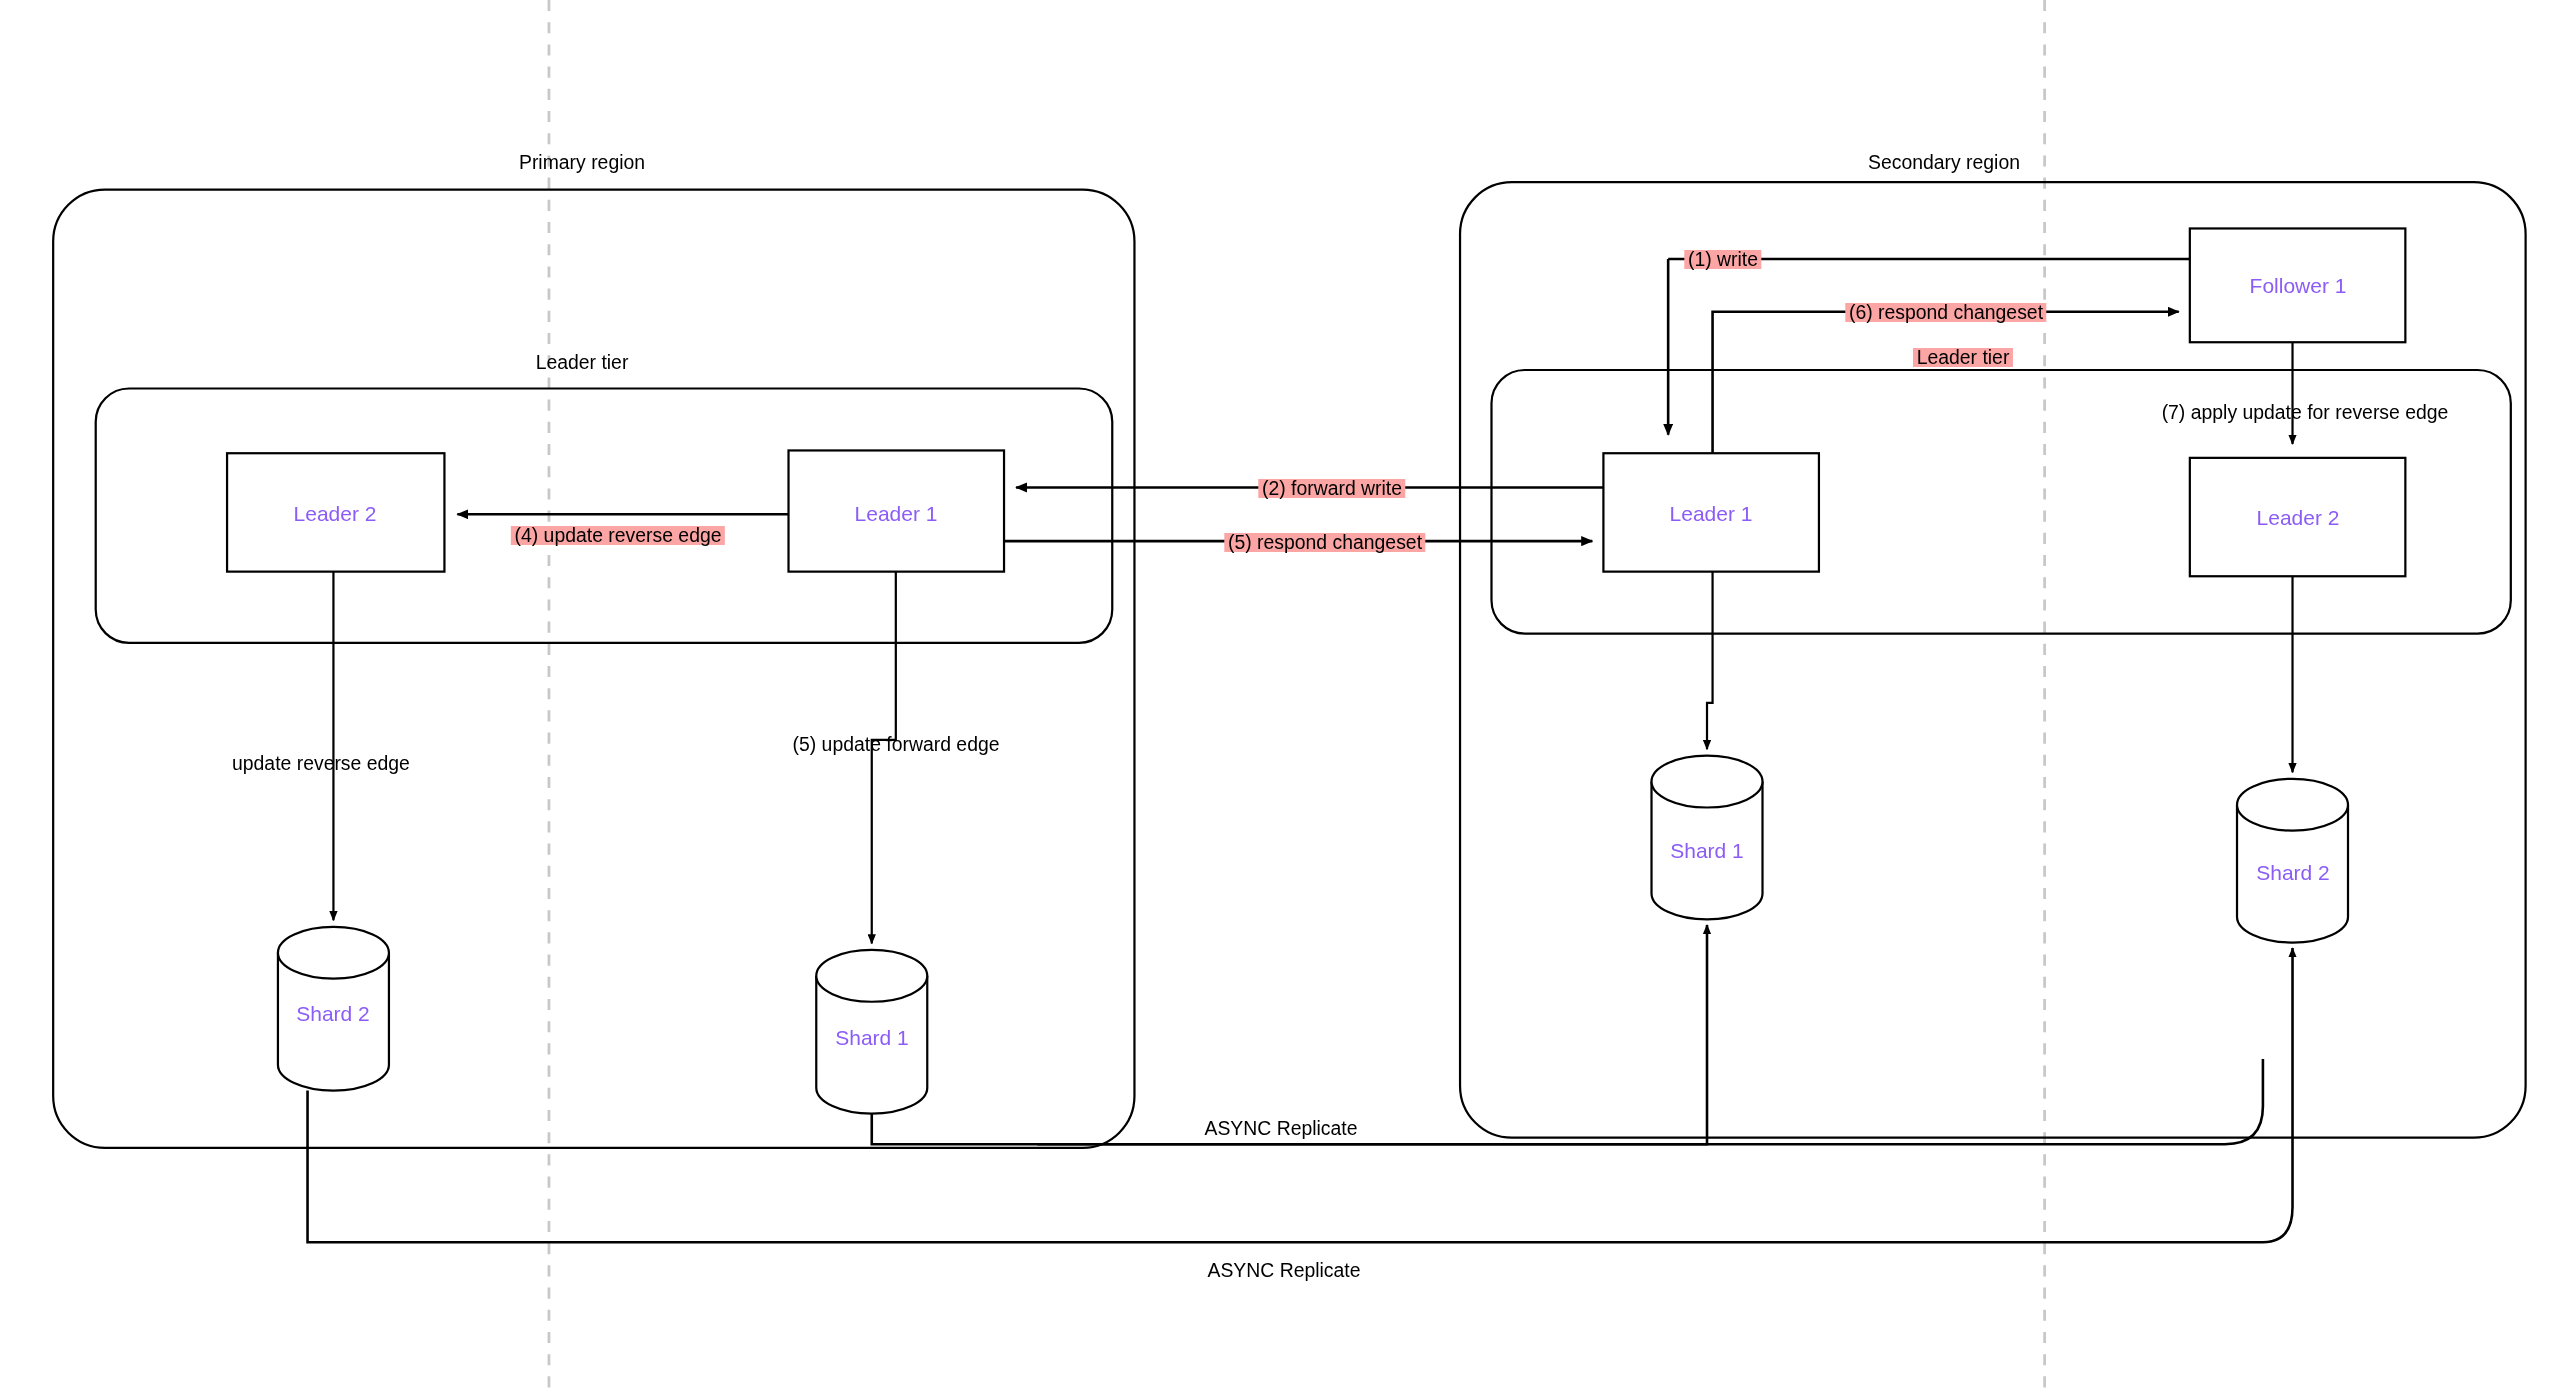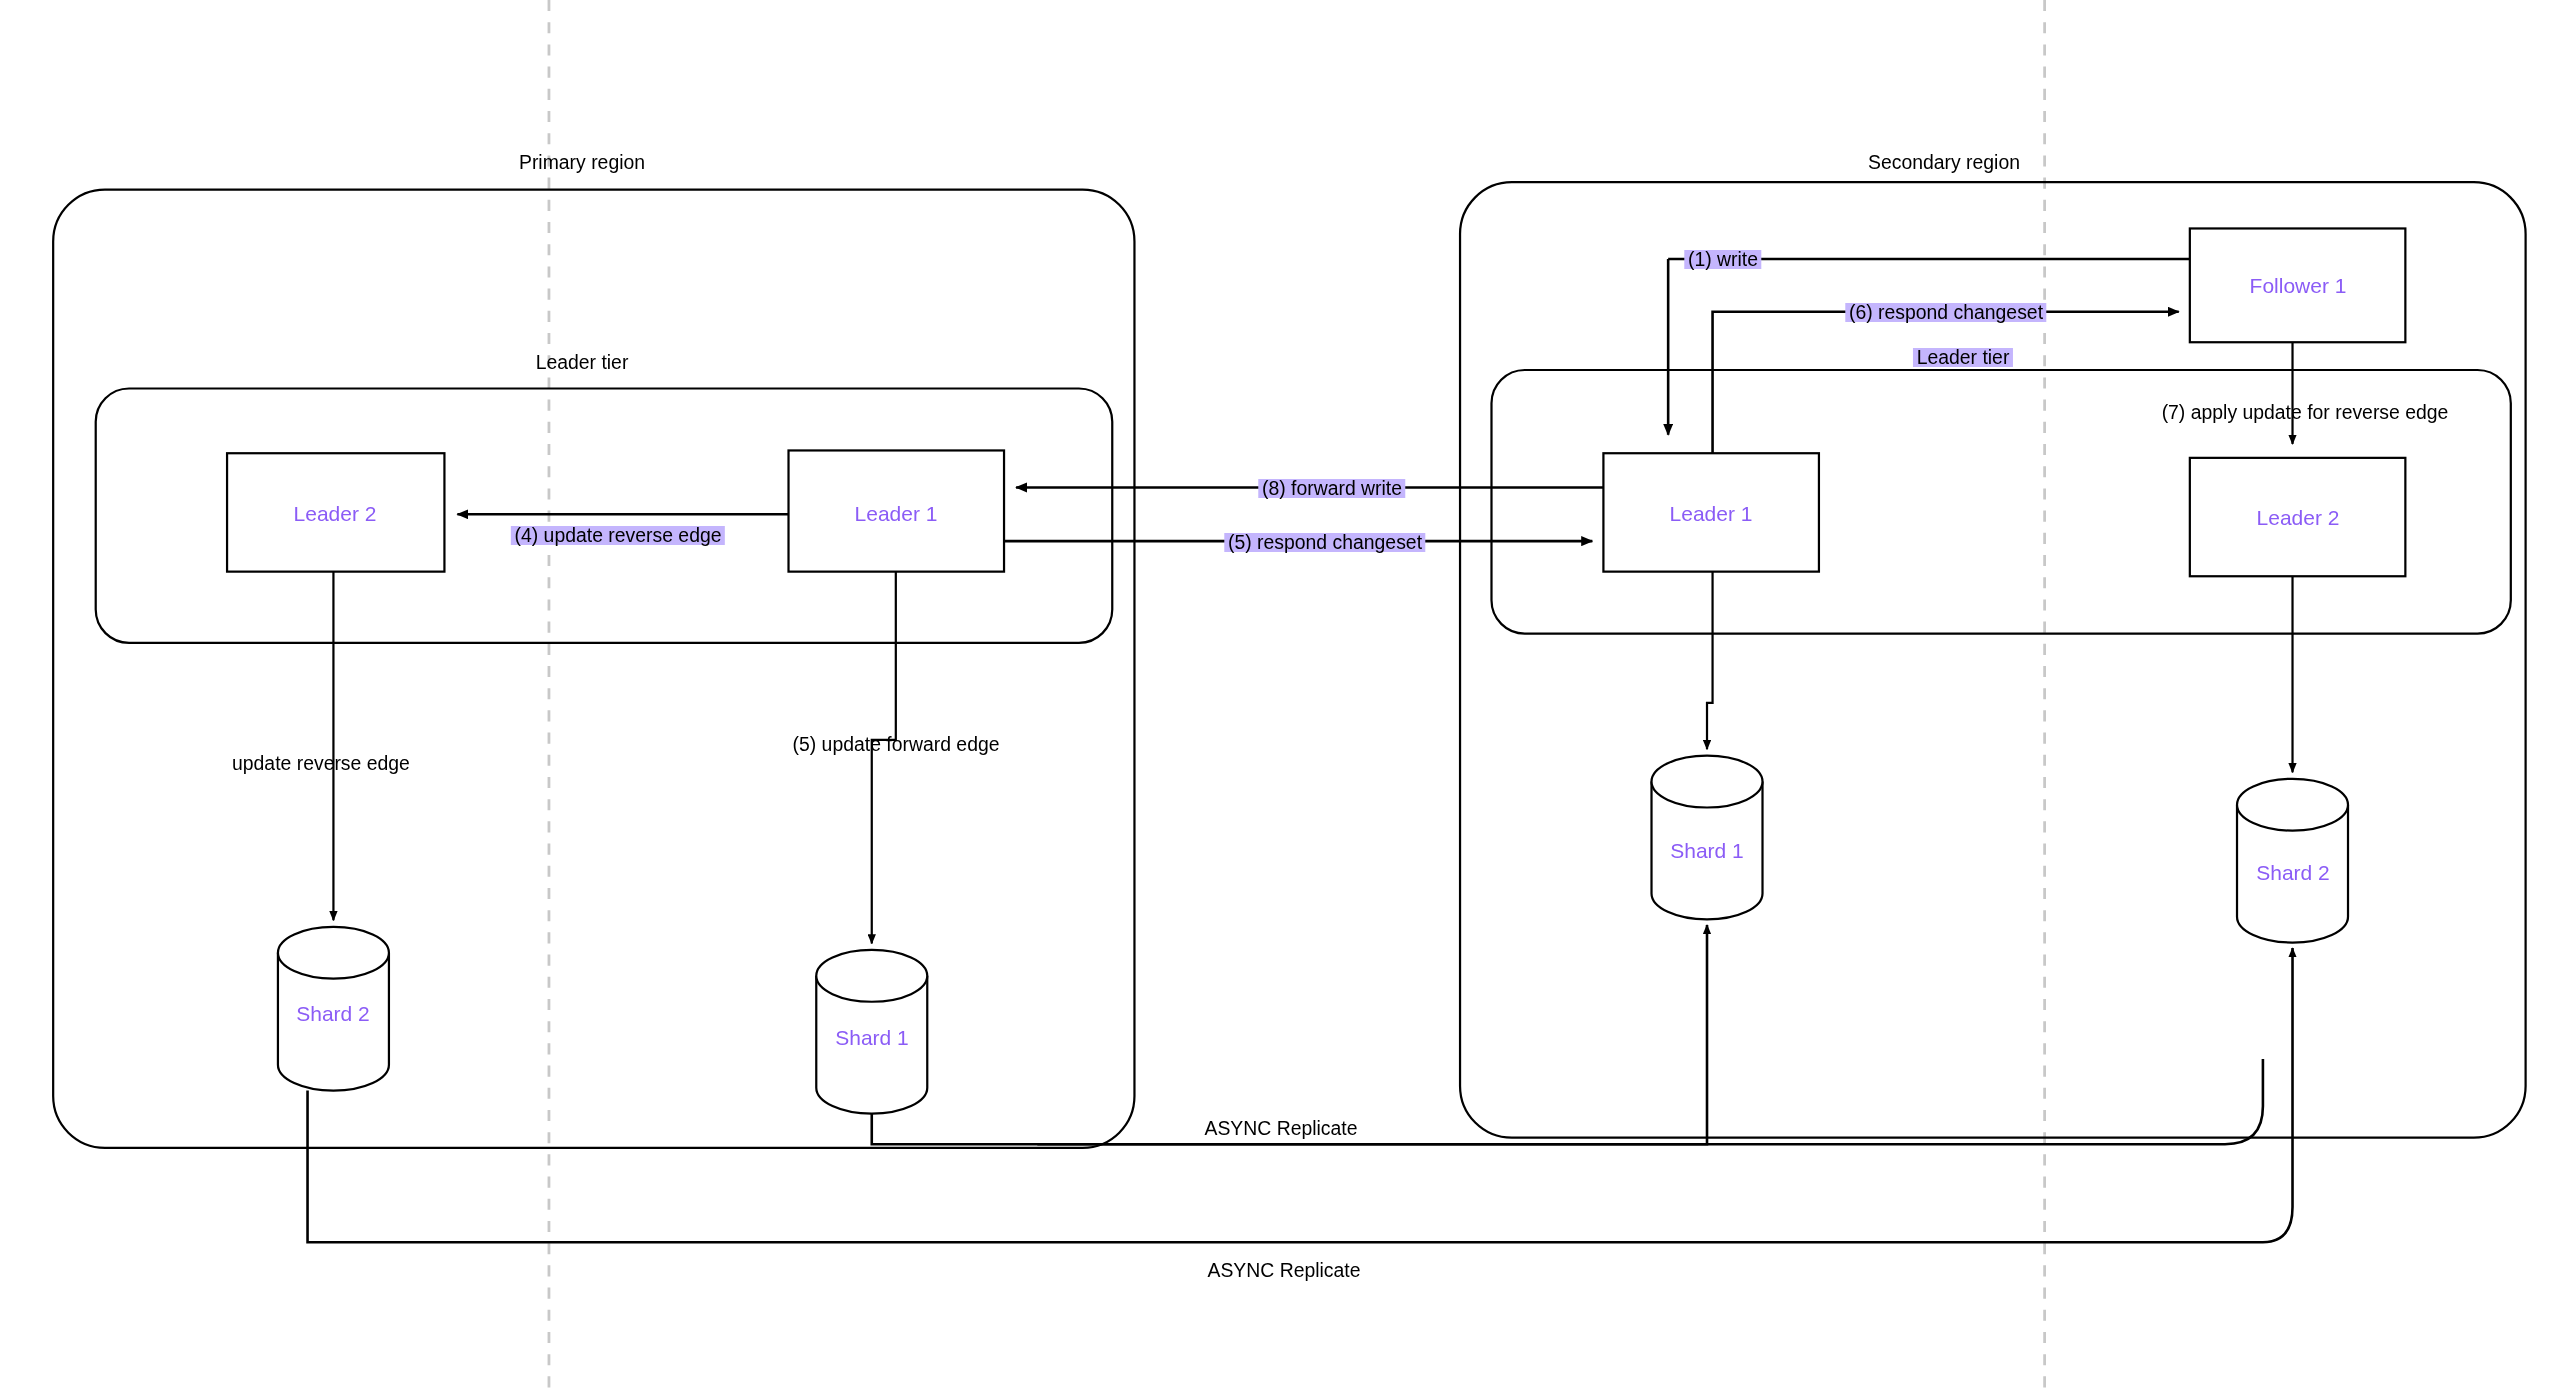--- a/index.html
+++ b/index.html
@@ -24,21 +24,21 @@
   }
   .lbl {
     position: absolute;
     font-family: "Liberation Sans", sans-serif;
     font-size: 19.4px;
     color: #000000;
     white-space: nowrap;
     line-height: 1;
   }
   .lbl.c { transform: translateX(-50%); }
-  .lbl.bgw { background: #c4b5fd; padding: 0 3.7px; }
+  .lbl.bgw { background: #fca5a5; padding: 0 3.7px; }
   .node-label {
     position: absolute;
     font-family: "Liberation Sans", sans-serif;
     font-size: 21px;
     color: #8b5cf6;
     white-space: nowrap;
     transform: translate(-50%, -50%);
   }
 </style>
 </head>
@@ -133,21 +133,21 @@
   <div class="node-label" style="left:333px; top:1014px;">Shard 2</div>
   <div class="node-label" style="left:872px; top:1038px;">Shard 1</div>
   <div class="node-label" style="left:2298px; top:286px;">Follower 1</div>
   <div class="node-label" style="left:1711px; top:514px;">Leader 1</div>
   <div class="node-label" style="left:2298px; top:518px;">Leader 2</div>
   <div class="node-label" style="left:1707px; top:851px;">Shard 1</div>
   <div class="node-label" style="left:2293px; top:873px;">Shard 2</div>
 
   <div class="lbl c bgw" style="left:618px; top:506px;margin-top:20px;">(4) update reverse edge</div>
 
-  <div class="lbl c bgw" style="left:1332px; top:479px;">(8) forward write</div>
+  <div class="lbl c bgw" style="left:1332px; top:479px;">(2) forward write</div>
 
   <div class="lbl c bgw" style="left:1325px; top:533px;">(5) respond changeset</div>
 
   <div class="lbl c bgw" style="left:1723px; top:250px;">(1) write</div>
 
   <div class="lbl c bgw" style="left:1946px; top:303px;">(6) respond changeset</div>
 
   <div class="lbl c" style="left:2293px; top:403px;margin-left:12px;">(7) apply update for reverse edge</div>
 
   <div class="lbl c" style="left:896px; top:735px;">(5) update forward edge</div>

